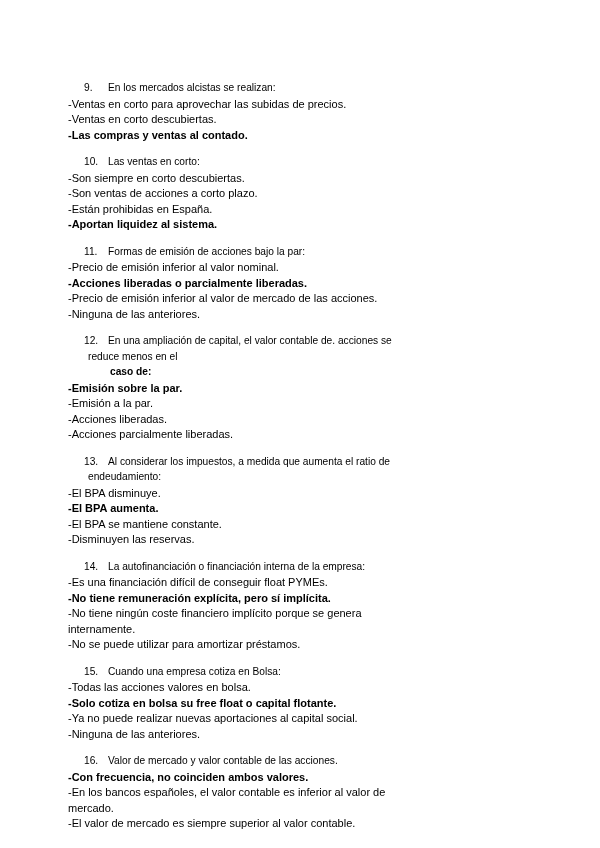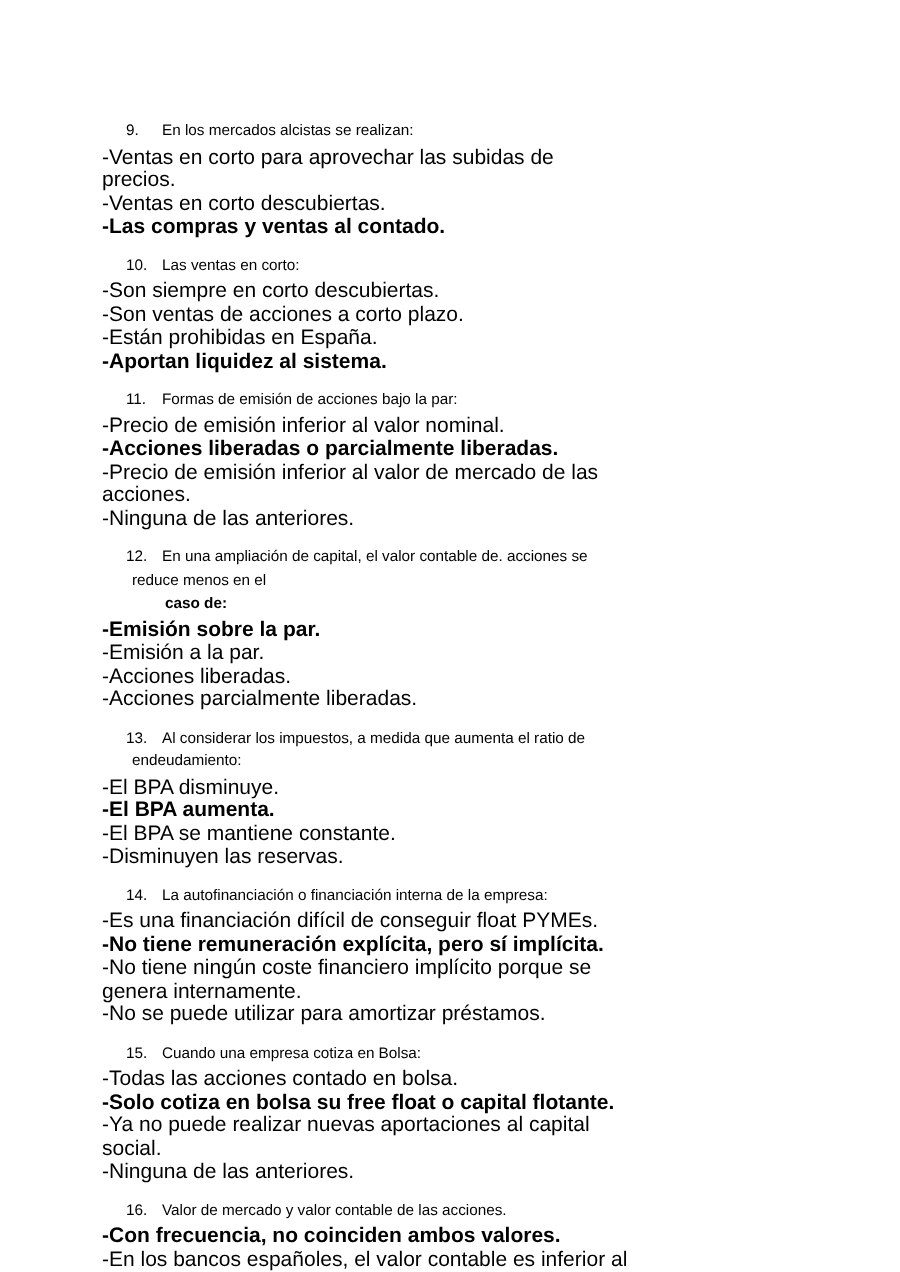--- a/index.html
+++ b/index.html
@@ -29,21 +29,21 @@
     line-height: 15.5px;
     margin: 0 0 1px 0;
     padding-left: 20px;
     text-indent: -2px;
   }
   .qhead .num {
     display: inline-block;
     min-width: 22px;
   }
   .opt {
-    font-size: 14px;
+    font-size: 11px;
     line-height: 15.5px;
     margin: 0;
     white-space: pre-wrap;
   }
   .opt.bold {
     font-weight: bold;
   }
   .qhead .cont {
     display: block;
     padding-left: 24px;
@@ -91,24 +91,25 @@
       </div>
       <div class="qblock">
         <p class="qhead"><span class="num">14. </span><span>La autofinanciación o financiación interna de la empresa:</span></p>
         <p class="opt">-Es una financiación difícil de conseguir float PYMEs.</p>
         <p class="opt bold">-No tiene remuneración explícita, pero sí implícita.</p>
         <p class="opt">-No tiene ningún coste financiero implícito porque se genera internamente.</p>
         <p class="opt">-No se puede utilizar para amortizar préstamos.</p>
       </div>
       <div class="qblock">
         <p class="qhead"><span class="num">15. </span><span>Cuando una empresa cotiza en Bolsa:</span></p>
-        <p class="opt">-Todas las acciones contado en bolsa.</p>
+        <p class="opt">-Todas las acciones valores en bolsa.</p>
         <p class="opt bold">-Solo cotiza en bolsa su free float o capital flotante.</p>
         <p class="opt">-Ya no puede realizar nuevas aportaciones al capital social.</p>
         <p class="opt">-Ninguna de las anteriores.</p>
       </div>
       <div class="qblock">
         <p class="qhead"><span class="num">16. </span><span>Valor de mercado y valor contable de las acciones.</span></p>
         <p class="opt bold">-Con frecuencia, no coinciden ambos valores.</p>
         <p class="opt">-En los bancos españoles, el valor contable es inferior al valor de mercado.</p>
+        <p class="opt">-El valor de mercado es siempre superior al valor contable.</p>
       </div>
     </div>
 </div>
 
 </body></html>

